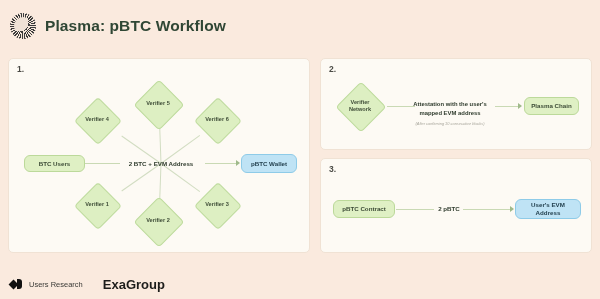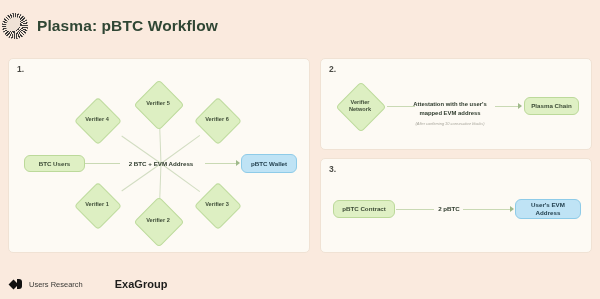--- a/index.html
+++ b/index.html
@@ -6,21 +6,21 @@
   body{
     width:600px;height:299px;overflow:hidden;
     background:#faeade;
     font-family:"Liberation Sans",sans-serif;
     color:#2e3b2e;
     position:relative;
   }
   
   #header{
     position:absolute;left:0;top:0;width:600px;height:52px;
-    display:flex;align-items:center;padding-left:2px;box-sizing:border-box;
+    display:flex;align-items:center;padding-left:10px;box-sizing:border-box;
   }
   #logo-mark{
     width:26px;height:26px;border-radius:50%;
     background:
       repeating-conic-gradient(from 0deg,#3a3a3a 0deg 6deg,#f5e7da 6deg 12deg);
     flex:0 0 auto;position:relative;
   }
   #logo-mark::after{
     content:"";position:absolute;left:4px;top:4px;width:18px;height:18px;
     border-radius:50%;
@@ -90,21 +90,21 @@
   }
   #footer-mark .d{
     position:absolute;left:0;top:1.5px;width:7px;height:7px;
     background:#111;transform:rotate(45deg);
   }
   #footer-mark .b{
     position:absolute;left:7px;top:0;width:5px;height:10px;background:#111;
     border-radius:0 3px 3px 0;
   }
   #footer-brand-1{margin-left:6px;font-size:7.5px;color:#3a3a36;font-weight:normal;}
-  #footer-brand-2{margin-left:32px;font-size:11px;color:#1d1d1b;font-weight:bold;}
+  #footer-brand-2{margin-left:20px;font-size:13px;color:#1d1d1b;font-weight:bold;}
 </style>
 </head>
 <body>
 
 <div id="header">
   <div id="logo-mark"></div>
   <div id="title-text">Plasma: pBTC Workflow</div>
 </div>
 
 <div class="panel" id="panel-1">

